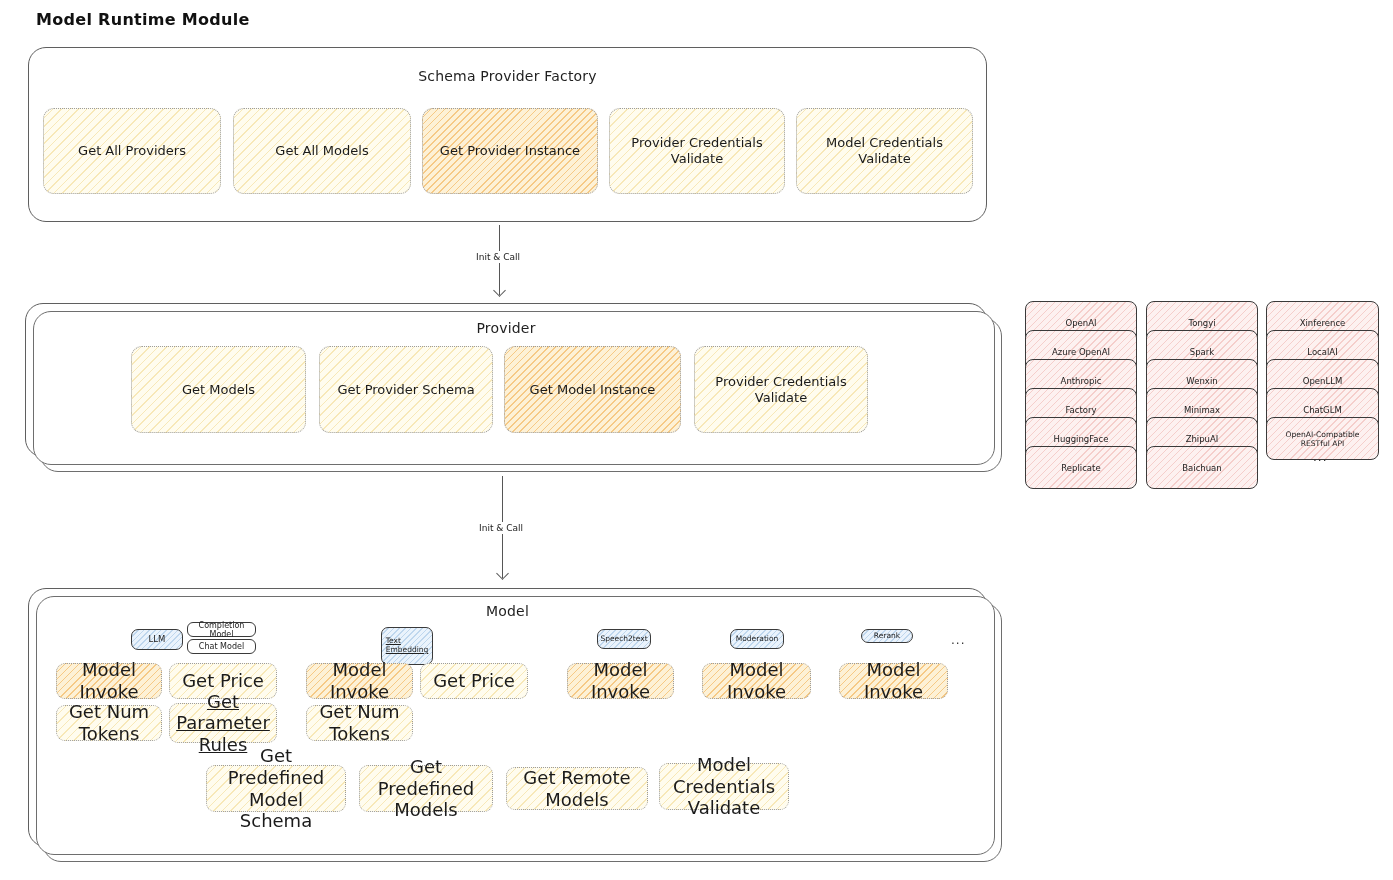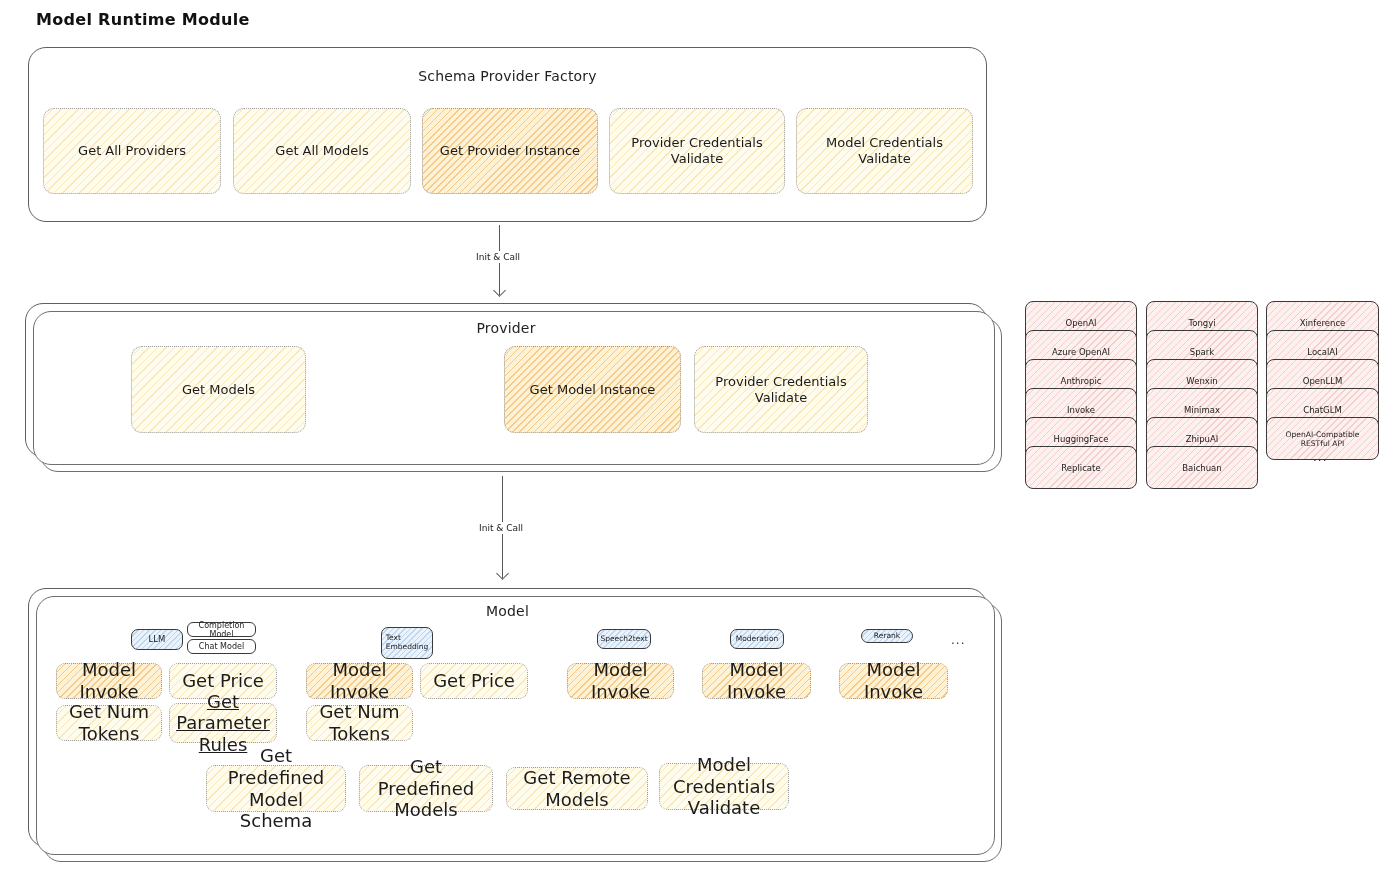--- a/index.html
+++ b/index.html
@@ -101,30 +101,31 @@
     <div class="ybtn" style="left:580px;top:60px;width:176px;height:86px;">Provider Credentials Validate</div>
     <div class="ybtn" style="left:767px;top:60px;width:177px;height:86px;">Model Credentials Validate</div>
   </div>
 
   <div class="arrow" style="left:499px;top:225px;height:70px;"></div>
   <div class="arrow-label" style="left:498px;top:251px;">Init &amp; Call</div>
 
   <div class="bigbox stack" style="left:25px;top:303px;width:960px;height:152px;">
     <div class="box-title" style="top:16px;">Provider</div>
     <div class="ybtn" style="left:105px;top:42px;width:175px;height:87px;">Get Models</div>
+    <div class="ybtn" style="left:293px;top:42px;width:174px;height:87px;">Get Provider Schema</div>
     <div class="ybtn hl" style="left:478px;top:42px;width:177px;height:87px;">Get Model Instance</div>
     <div class="ybtn" style="left:668px;top:42px;width:174px;height:87px;">Provider Credentials Validate</div>
   </div>
 
   <div>
 
     <div class="chip" style="left:1025px;top:301px;">OpenAI</div>
     <div class="chip" style="left:1025px;top:330px;">Azure OpenAI</div>
     <div class="chip" style="left:1025px;top:359px;">Anthropic</div>
-    <div class="chip" style="left:1025px;top:388px;">Invoke</div>
+    <div class="chip" style="left:1025px;top:388px;">Factory</div>
     <div class="chip" style="left:1025px;top:417px;">HuggingFace</div>
     <div class="chip" style="left:1025px;top:446px;">Replicate</div>
 
     <div class="chip" style="left:1146px;top:301px;">Tongyi</div>
     <div class="chip" style="left:1146px;top:330px;">Spark</div>
     <div class="chip" style="left:1146px;top:359px;">Wenxin</div>
     <div class="chip" style="left:1146px;top:388px;">Minimax</div>
     <div class="chip" style="left:1146px;top:417px;">ZhipuAI</div>
     <div class="chip" style="left:1146px;top:446px;">Baichuan</div>
 
@@ -138,21 +139,21 @@
 
   <div class="arrow" style="left:502px;top:476px;height:102px;"></div>
   <div class="arrow-label" style="left:501px;top:522px;">Init &amp; Call</div>
 
   <div class="bigbox stack" style="left:28px;top:588px;width:957px;height:257px;">
     <div class="box-title" style="top:14px;">Model</div>
 
     <div class="tag" style="left:102px;top:40px;width:52px;height:21px;font-size:8.5px;">LLM</div>
     <div class="wtag" style="left:158px;top:33px;width:69px;height:15px;">Completion Model</div>
     <div class="wtag" style="left:158px;top:50px;width:69px;height:15px;">Chat Model</div>
-    <div class="tag" style="left:352px;top:38px;width:52px;height:32px;">Text Embedding</div>
+    <div class="tag" style="left:352px;top:38px;width:52px;height:38px;text-decoration:underline;">Text Embedding</div>
     <div class="tag" style="left:568px;top:40px;width:54px;height:20px;">Speech2text</div>
     <div class="tag" style="left:701px;top:40px;width:54px;height:20px;">Moderation</div>
     <div class="tag" style="left:832px;top:40px;width:52px;height:14px;">Rerank</div>
     <div class="ellipsis" style="left:922px;top:44px;">...</div>
 
     <div class="ybtn hl sm" style="left:27px;top:74px;width:106px;height:36px;">Model Invoke</div>
     <div class="ybtn sm" style="left:140px;top:74px;width:108px;height:36px;">Get Price</div>
     <div class="ybtn hl sm" style="left:277px;top:74px;width:107px;height:36px;">Model Invoke</div>
     <div class="ybtn sm" style="left:391px;top:74px;width:108px;height:36px;">Get Price</div>
     <div class="ybtn hl sm" style="left:538px;top:74px;width:107px;height:36px;">Model Invoke</div>

